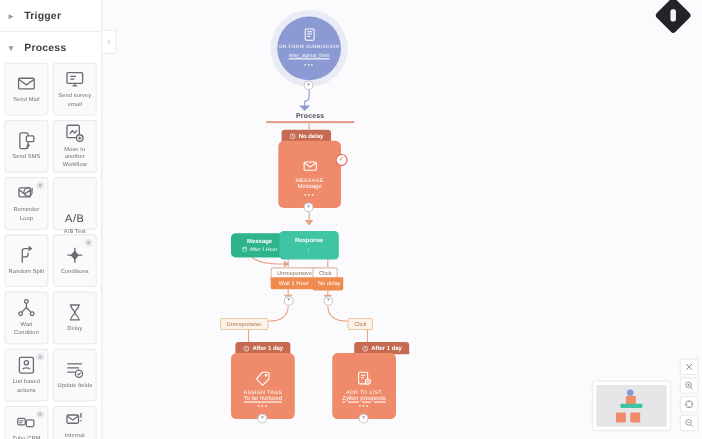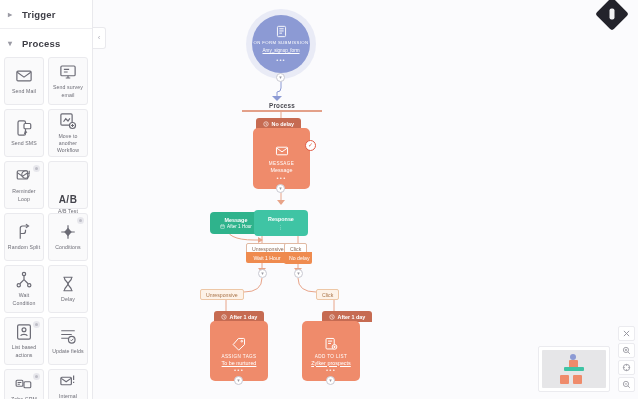--- a/index.html
+++ b/index.html
@@ -36,21 +36,21 @@
     align-items:center; justify-content:center; gap:3px;
     position:relative; cursor:pointer;
   }
   .pal-ico { width:18px; height:18px; display:block; }
   .pal-ico svg { width:18px; height:18px; display:block; }
   .pal-lbl {
     font-size:5.2px; color:#6d6d76; text-align:center;
     line-height:1.35; letter-spacing:.1px; padding:0 2px;
     white-space:pre-line;
   }
-  .pal-ab { font-size:10px; font-weight:700; color:#44444c; letter-spacing:.5px;margin-top:39px; }
+  .pal-ab { font-size:10px; font-weight:400; color:#44444c; letter-spacing:.5px;margin-top:39px; }
   .pro-dot {
     position:absolute; top:3px; right:3px; width:7px; height:7px;
     border-radius:50%; background:#e7e7ec;
   }
   .pro-dot::after{
     content:""; position:absolute; left:2px; top:2px; width:3px;height:3px;
     border-radius:50%; background:#bdbdc6;
   }
 
   

